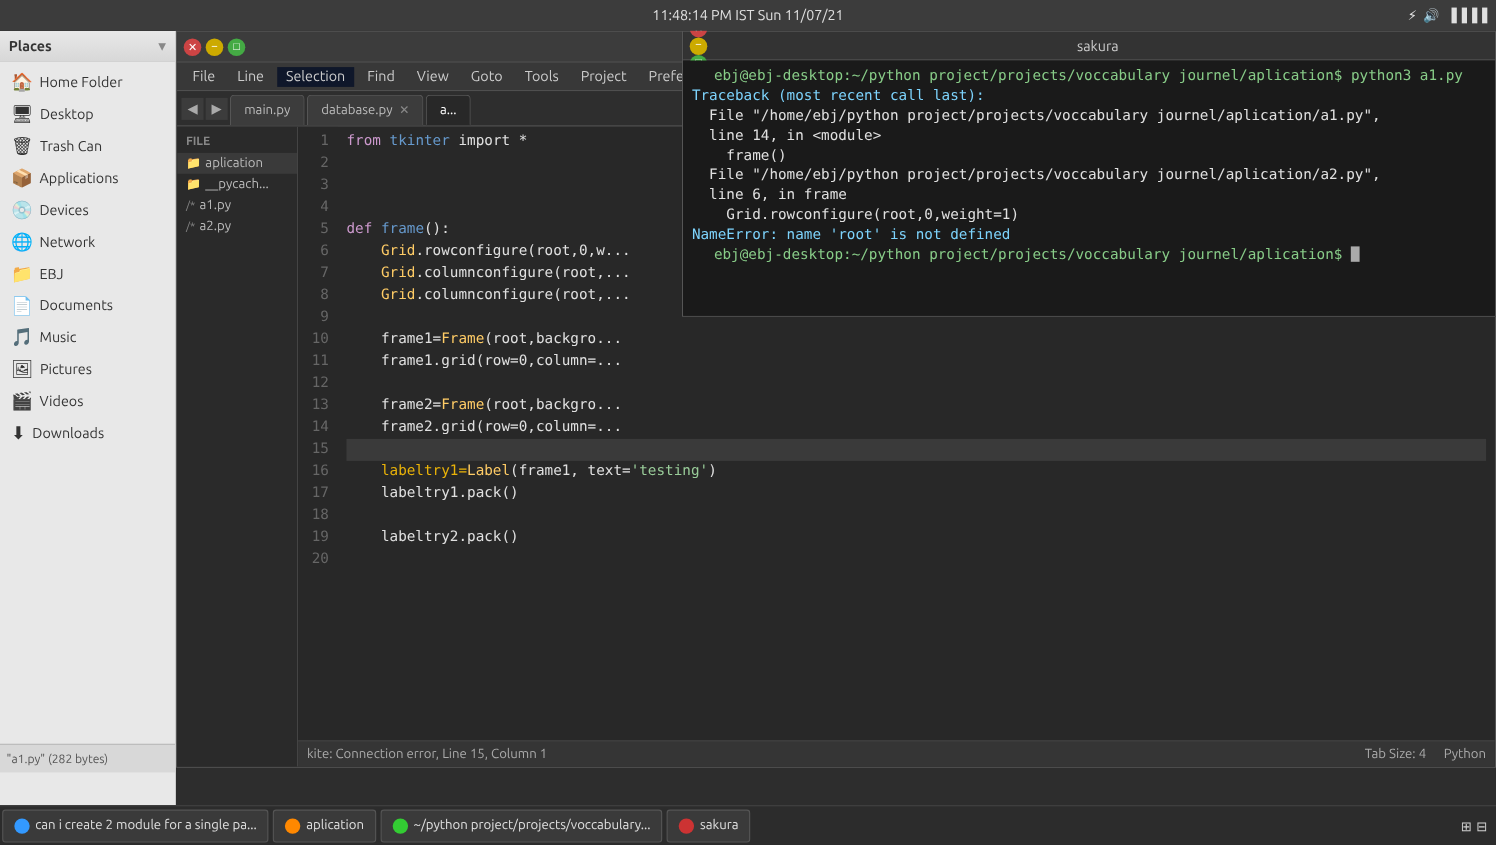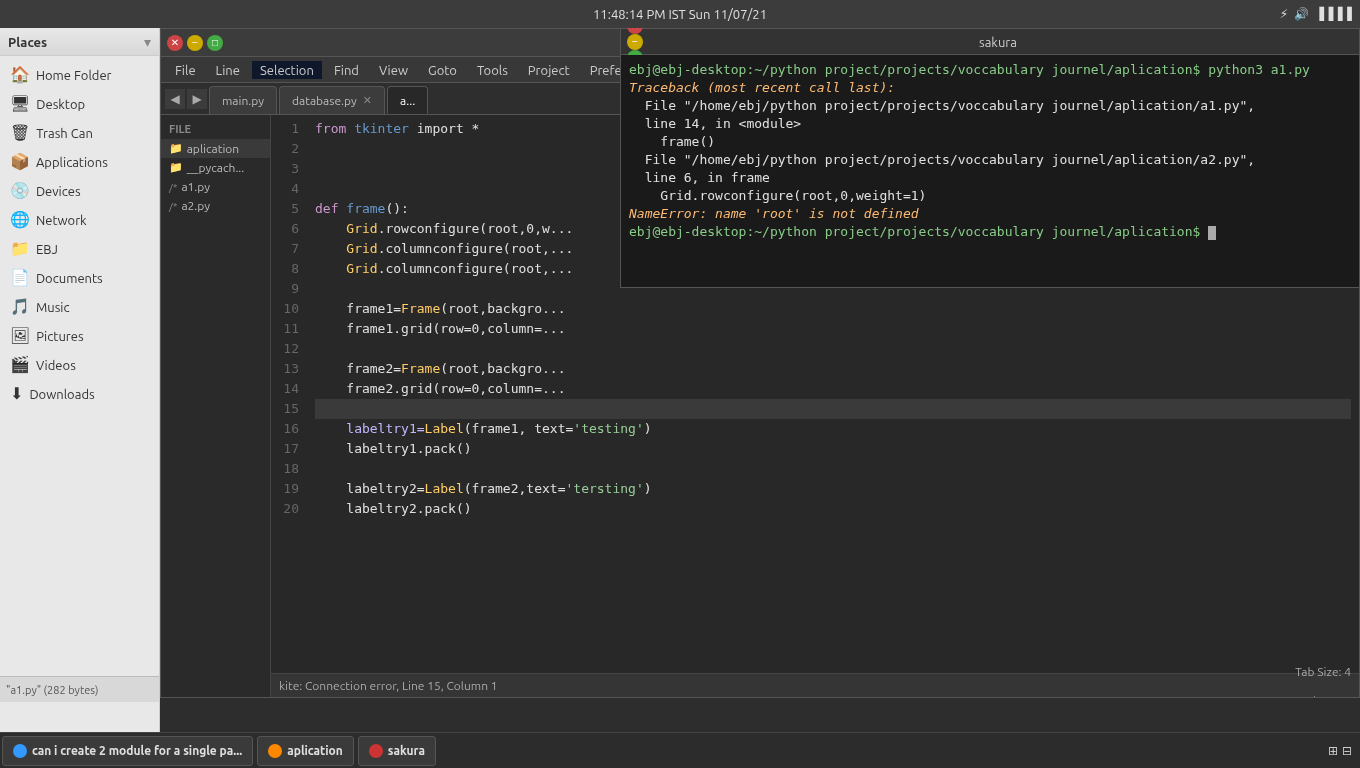--- a/index.html
+++ b/index.html
@@ -258,21 +258,20 @@
       align-items: center;
       padding: 0 8px;
       font-size: 12px;
       color: #aaa;
       gap: 16px;
     }
     .statusbar-right {
       margin-left: auto;
       display: flex;
       gap: 16px;
-      flex-direction: column;
     }
 
     
     .terminal-window {
       position: absolute;
       top: 28px;
       left: 620px;
       width: 740px;
       height: 260px;
       background: #1a1a1a;
@@ -296,22 +295,22 @@
       flex: 1;
       background: #1a1a1a;
       padding: 6px 8px;
       font-family: 'DejaVu Sans Mono', monospace;
       font-size: 13px;
       color: #e0e0e0;
       overflow: hidden;
       line-height: 18px;
     }
     .term-line { white-space: pre; }
-    .term-prompt { color: #88cc88; }
-    .term-error { color: #fdba74; font-style: italic; }
+    .term-prompt { color: #88cc88; margin-left: 20px; }
+    .term-error { color: #7dd3fc; }
     .term-cursor { 
       display: inline-block;
       width: 8px; height: 14px;
       background: #aaa;
       vertical-align: middle;
     }
 
     
     .left-panel {
       position: absolute;
@@ -581,49 +580,52 @@
             <div class="code-line"><span style="color:#e0e0e0">    </span><span style="color:#ffcc66">Grid</span><span style="color:#e0e0e0">.rowconfigure(root,0,w...</span></div>
             <div class="code-line"><span style="color:#e0e0e0">    </span><span style="color:#ffcc66">Grid</span><span style="color:#e0e0e0">.columnconfigure(root,...</span></div>
             <div class="code-line"><span style="color:#e0e0e0">    </span><span style="color:#ffcc66">Grid</span><span style="color:#e0e0e0">.columnconfigure(root,...</span></div>
             <div class="code-line"> </div>
             <div class="code-line"><span style="color:#e0e0e0">    frame1=</span><span style="color:#ffcc66">Frame</span><span style="color:#e0e0e0">(root,backgro...</span></div>
             <div class="code-line"><span style="color:#e0e0e0">    frame1.grid(row=0,column=...</span></div>
             <div class="code-line"> </div>
             <div class="code-line"><span style="color:#e0e0e0">    frame2=</span><span style="color:#ffcc66">Frame</span><span style="color:#e0e0e0">(root,backgro...</span></div>
             <div class="code-line"><span style="color:#e0e0e0">    frame2.grid(row=0,column=...</span></div>
             <div class="code-line hl-line"> </div>
-            <div class="code-line"><span style="color:#c4b5fd">    labeltry1=</span><span style="color:#ffcc66">Label</span><span style="color:#e0e0e0">(frame1, </span><span style="color:#e0e0e0">text=</span><span style="color:#99cc99">'testing'</span><span style="color:#e0e0e0">)</span></div>
+            <div class="code-line"><span style="color:#eab308">    labeltry1=</span><span style="color:#ffcc66">Label</span><span style="color:#e0e0e0">(frame1, </span><span style="color:#e0e0e0">text=</span><span style="color:#99cc99">'testing'</span><span style="color:#e0e0e0">)</span></div>
             <div class="code-line"><span style="color:#e0e0e0">    labeltry1.pack()</span></div>
             <div class="code-line"> </div>
-            <div class="code-line"><span style="color:#e0e0e0">    labeltry2=</span><span style="color:#ffcc66">Label</span><span style="color:#e0e0e0">(frame2,</span><span style="color:#e0e0e0">text=</span><span style="color:#99cc99">'tersting'</span><span style="color:#e0e0e0">)</span></div>
             <div class="code-line"><span style="color:#e0e0e0">    labeltry2.pack()</span></div>
           </div>
       </div>
       <div class="editor-statusbar">
         <span>kite: Connection error, Line 15, Column 1</span>
         <div class="statusbar-right">
           <span>Tab Size: 4</span>
           <span>Python</span>
         </div>
       </div>
     </div>
   </div>
 </div>
 
 <div class="taskbar-bottom">
-  <div id="taskbar-items-container" style="display:flex;align-items:flex-end;font-weight:bold;">
+  <div id="taskbar-items-container" style="display:flex;align-items:flex-end;">
       <div class="task-item">
         <span class="icon-dot blue"></span>
         <span>can i create 2 module for a single pa...</span>
       </div>
       <div class="task-item">
         <span class="icon-dot orange"></span>
         <span>aplication</span>
       </div>
       <div class="task-item">
+        <span class="icon-dot green"></span>
+        <span>~/python project/projects/voccabulary...</span>
+      </div>
+      <div class="task-item">
         <span class="icon-dot red"></span>
         <span>sakura</span>
       </div>
     </div>
   <div class="system-tray">
     <span>⊞</span>
     <span>⊟</span>
   </div>
 </div>
 

